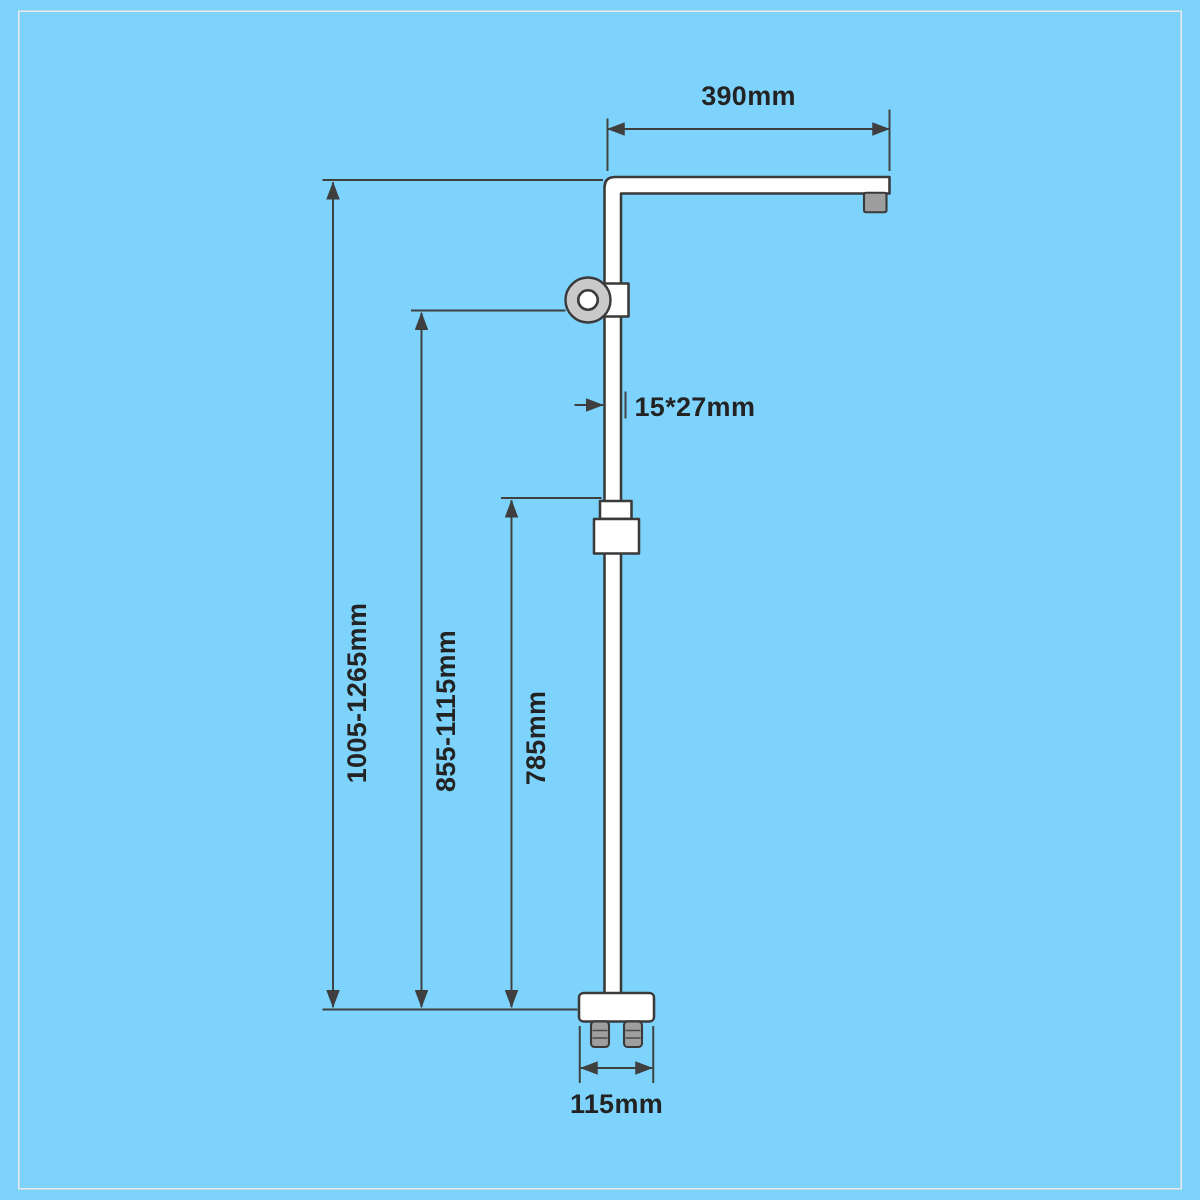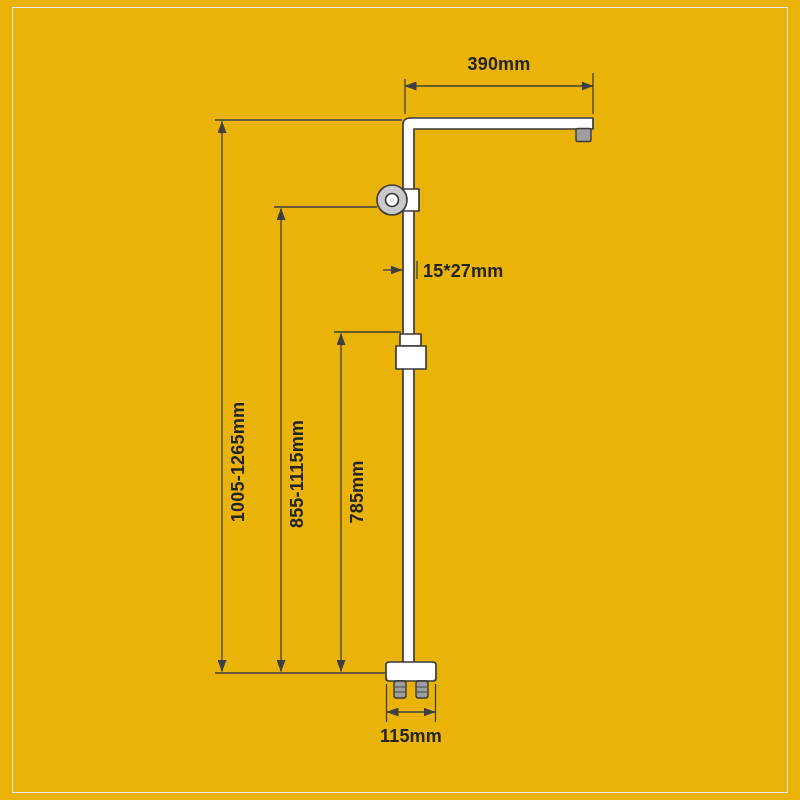--- a/index.html
+++ b/index.html
@@ -4,21 +4,21 @@
   <style>
     html, body {
       margin: 0;
       padding: 0;
       background: #ffffff;
     }
     .canvas {
       position: relative;
       width: 800px;
       height: 800px;
-      background: #eab308;
+      background: #7dd3fc;
       font-family: "Liberation Sans", sans-serif;
       overflow: hidden;
     }
     svg { display: block; }
     .frame   { fill: none; stroke: #eaeaea; stroke-width: 1; }
     .outline { fill: #ffffff; stroke: #3a3a3a; stroke-width: 1.7; stroke-linejoin: round; }
     .ring    { stroke: #3a3a3a; stroke-width: 1.6; }
     .part    { stroke: #3a3a3a; stroke-width: 1.4; }
     .detail  { stroke: #4a4a4a; stroke-width: 1; }
     .dim     { stroke: #3f3f3f; stroke-width: 1.3; fill: none; }

